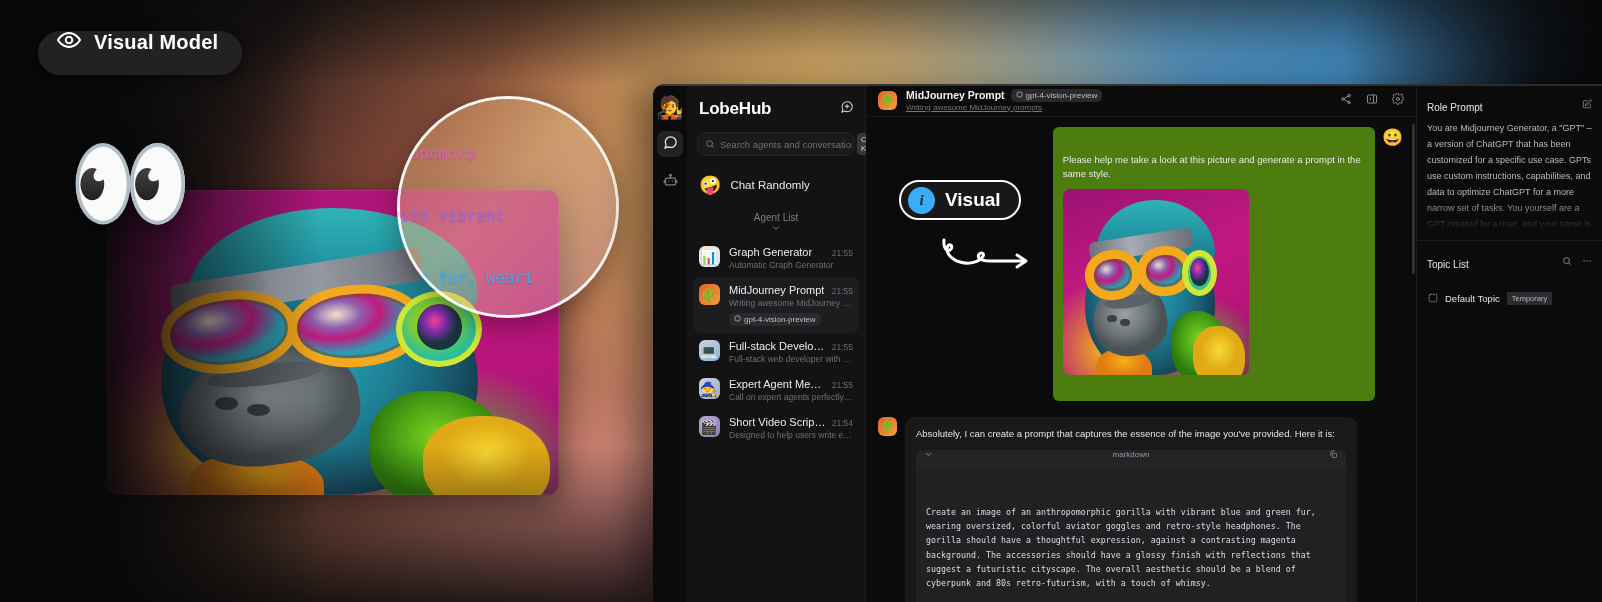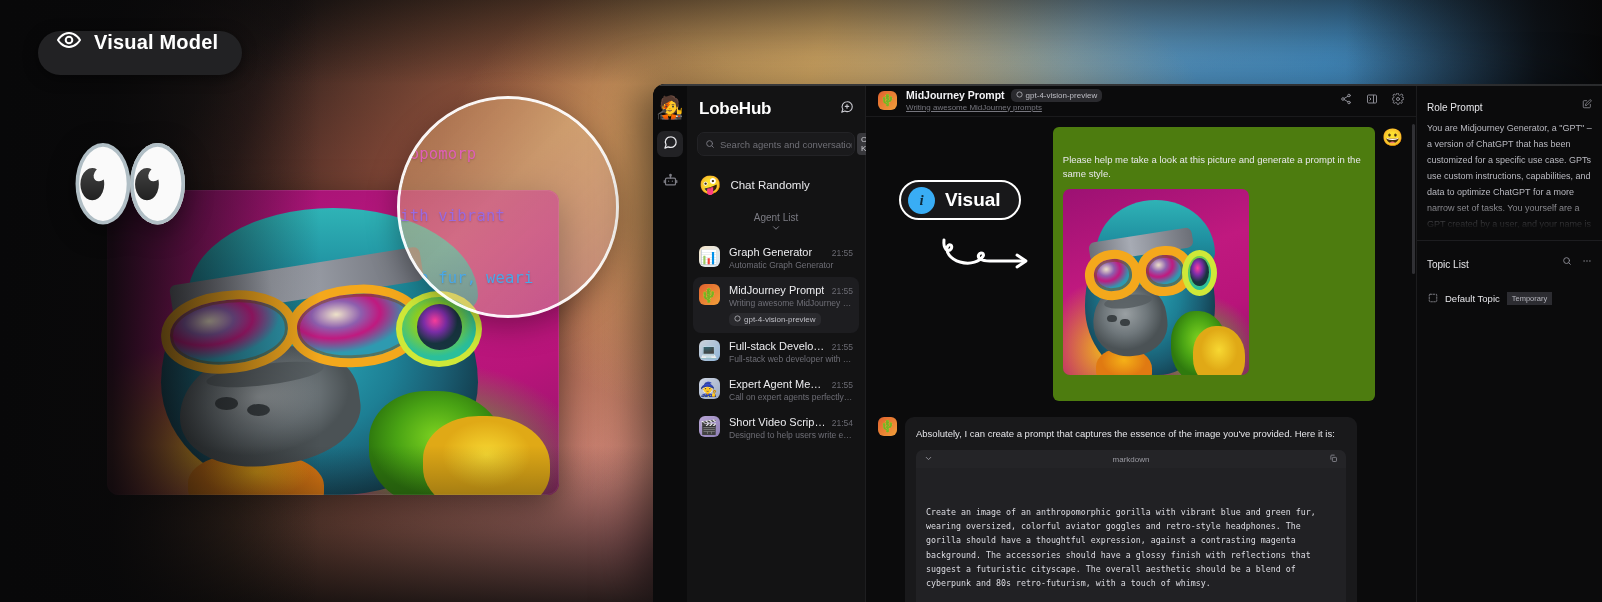--- a/index.html
+++ b/index.html
@@ -164,21 +164,21 @@
   .bubble-user .txt{ font-size:9.5px; color:#e8e8ec; line-height:1.45; }
   .thumb{ margin-top:8px; width:186px; height:186px; border-radius:7px; overflow:hidden; position:relative; }
   .user-emoji{ font-size:17px; line-height:1; margin-top:2px; }
 
   .msg-ai{ display:flex; gap:8px; margin-top:16px; }
   .ai-ico{ width:19px; height:19px; border-radius:6px; flex:0 0 19px; overflow:hidden;
      display:flex; align-items:center; justify-content:center; font-size:12px; }
   .bubble-ai{ background:#19191b; border-radius:9px; padding:10px 11px; width:452px; }
   .bubble-ai .p{ font-size:9.5px; color:#e4e4e8; line-height:1.55; }
   .code-block{ margin:9px 0 9px 0; background:#212124; border-radius:7px; overflow:hidden; }
-  .code-head{ height:18px; display:flex; align-items:center; justify-content:center; position:relative;
+  .code-head{ height:18px; display:flex; align-items:flex-start; justify-content:center; position:relative;
      background:#242427; color:#9a9aa2; font-size:8px; }
   .code-head .chev{ position:absolute; left:8px; color:#8d8d95; font-size:9px; }
   .code-head .copy{ position:absolute; right:8px; color:#8d8d95; }
   .code-body{ padding:8px 10px 9px 10px; font-family:"DejaVu Sans Mono", monospace;
      font-size:8.3px; line-height:1.72; color:#dcdce2; white-space:pre-wrap; }
   .code-body .para2{ margin-top:12px; }
 
   
   .right-panel{ width:186px; flex:0 0 186px; background:#0b0b0c; border-left:1px solid #1c1c1e; }
   .rp-head{ display:flex; align-items:flex-end; justify-content:space-between; padding:11px 10px 7px 10px; }

